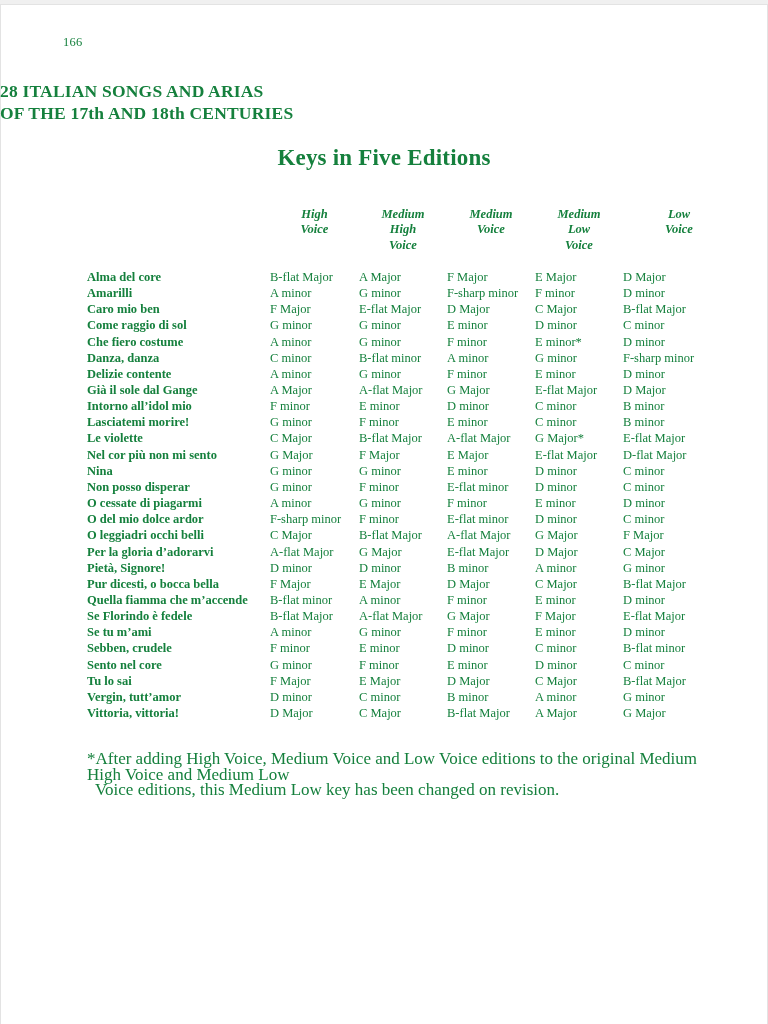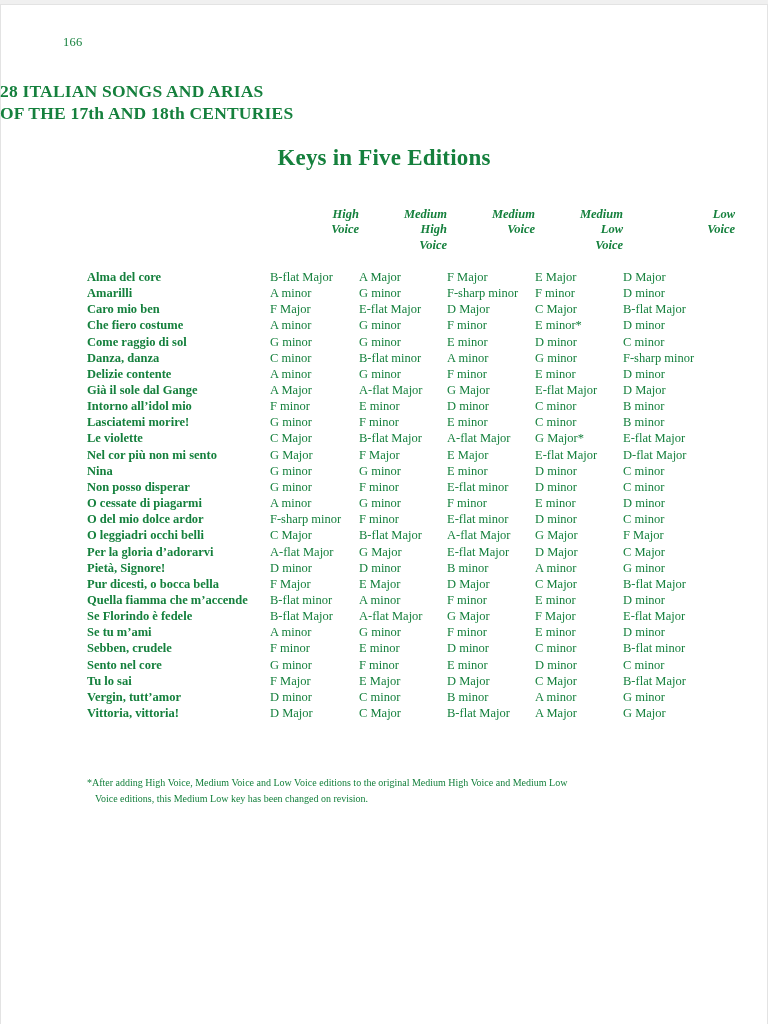--- a/index.html
+++ b/index.html
@@ -53,43 +53,43 @@
     border-collapse: collapse;
     table-layout: fixed;
   }
   table.keys-table col.c-song { width: 183px; }
   table.keys-table col.c-k1 { width: 89px; }
   table.keys-table col.c-k2 { width: 88px; }
   table.keys-table col.c-k3 { width: 88px; }
   table.keys-table col.c-k4 { width: 88px; }
   table.keys-table col.c-k5 { width: 112px; }
   table.keys-table th {
-    text-align: right;
+    text-align: center;
     vertical-align: top;
     font-style: italic;
     font-weight: bold;
     font-size: 12.5px;
     line-height: 15.3px;
     white-space: pre-line;
     padding: 0 0 16px 0;
   }
   table.keys-table td {
     font-size: 12.5px;
     line-height: 16.15px;
     white-space: nowrap;
     padding: 0;
     vertical-align: baseline;
   }
   td.song-title { font-weight: bold; }
   .footnote {
     position: absolute;
     left: 87px;
-    top: 771px;
+    top: 747px;
     width: 620px;
-    font-size: 10px;
+    font-size: 17px;
     line-height: 15.5px;
   }
   .footnote .fn-line2 { padding-left: 8px; }
 </style>
 </head>
 <body>
 
 <div class="page">
 
   <div class="page-number">166</div>
@@ -149,35 +149,35 @@
   <tr>
     <td class="song-title">Caro mio ben</td>
     <td class="key-cell">F Major</td>
     <td class="key-cell">E-flat Major</td>
     <td class="key-cell">D Major</td>
     <td class="key-cell">C Major</td>
     <td class="key-cell">B-flat Major</td>
   </tr>
 
   <tr>
+    <td class="song-title">Come raggio di sol</td>
+    <td class="key-cell">G minor</td>
+    <td class="key-cell">G minor</td>
+    <td class="key-cell">E minor</td>
+    <td class="key-cell">D minor</td>
+    <td class="key-cell">C minor</td>
+  </tr>
+
+  <tr>
     <td class="song-title">Che fiero costume</td>
     <td class="key-cell">A minor</td>
     <td class="key-cell">G minor</td>
     <td class="key-cell">F minor</td>
     <td class="key-cell">E minor*</td>
     <td class="key-cell">D minor</td>
-  </tr>
-
-  <tr>
-    <td class="song-title">Come raggio di sol</td>
-    <td class="key-cell">G minor</td>
-    <td class="key-cell">G minor</td>
-    <td class="key-cell">E minor</td>
-    <td class="key-cell">D minor</td>
-    <td class="key-cell">C minor</td>
   </tr>
 
   <tr>
     <td class="song-title">Danza, danza</td>
     <td class="key-cell">C minor</td>
     <td class="key-cell">B-flat minor</td>
     <td class="key-cell">A minor</td>
     <td class="key-cell">G minor</td>
     <td class="key-cell">F-sharp minor</td>
   </tr>

